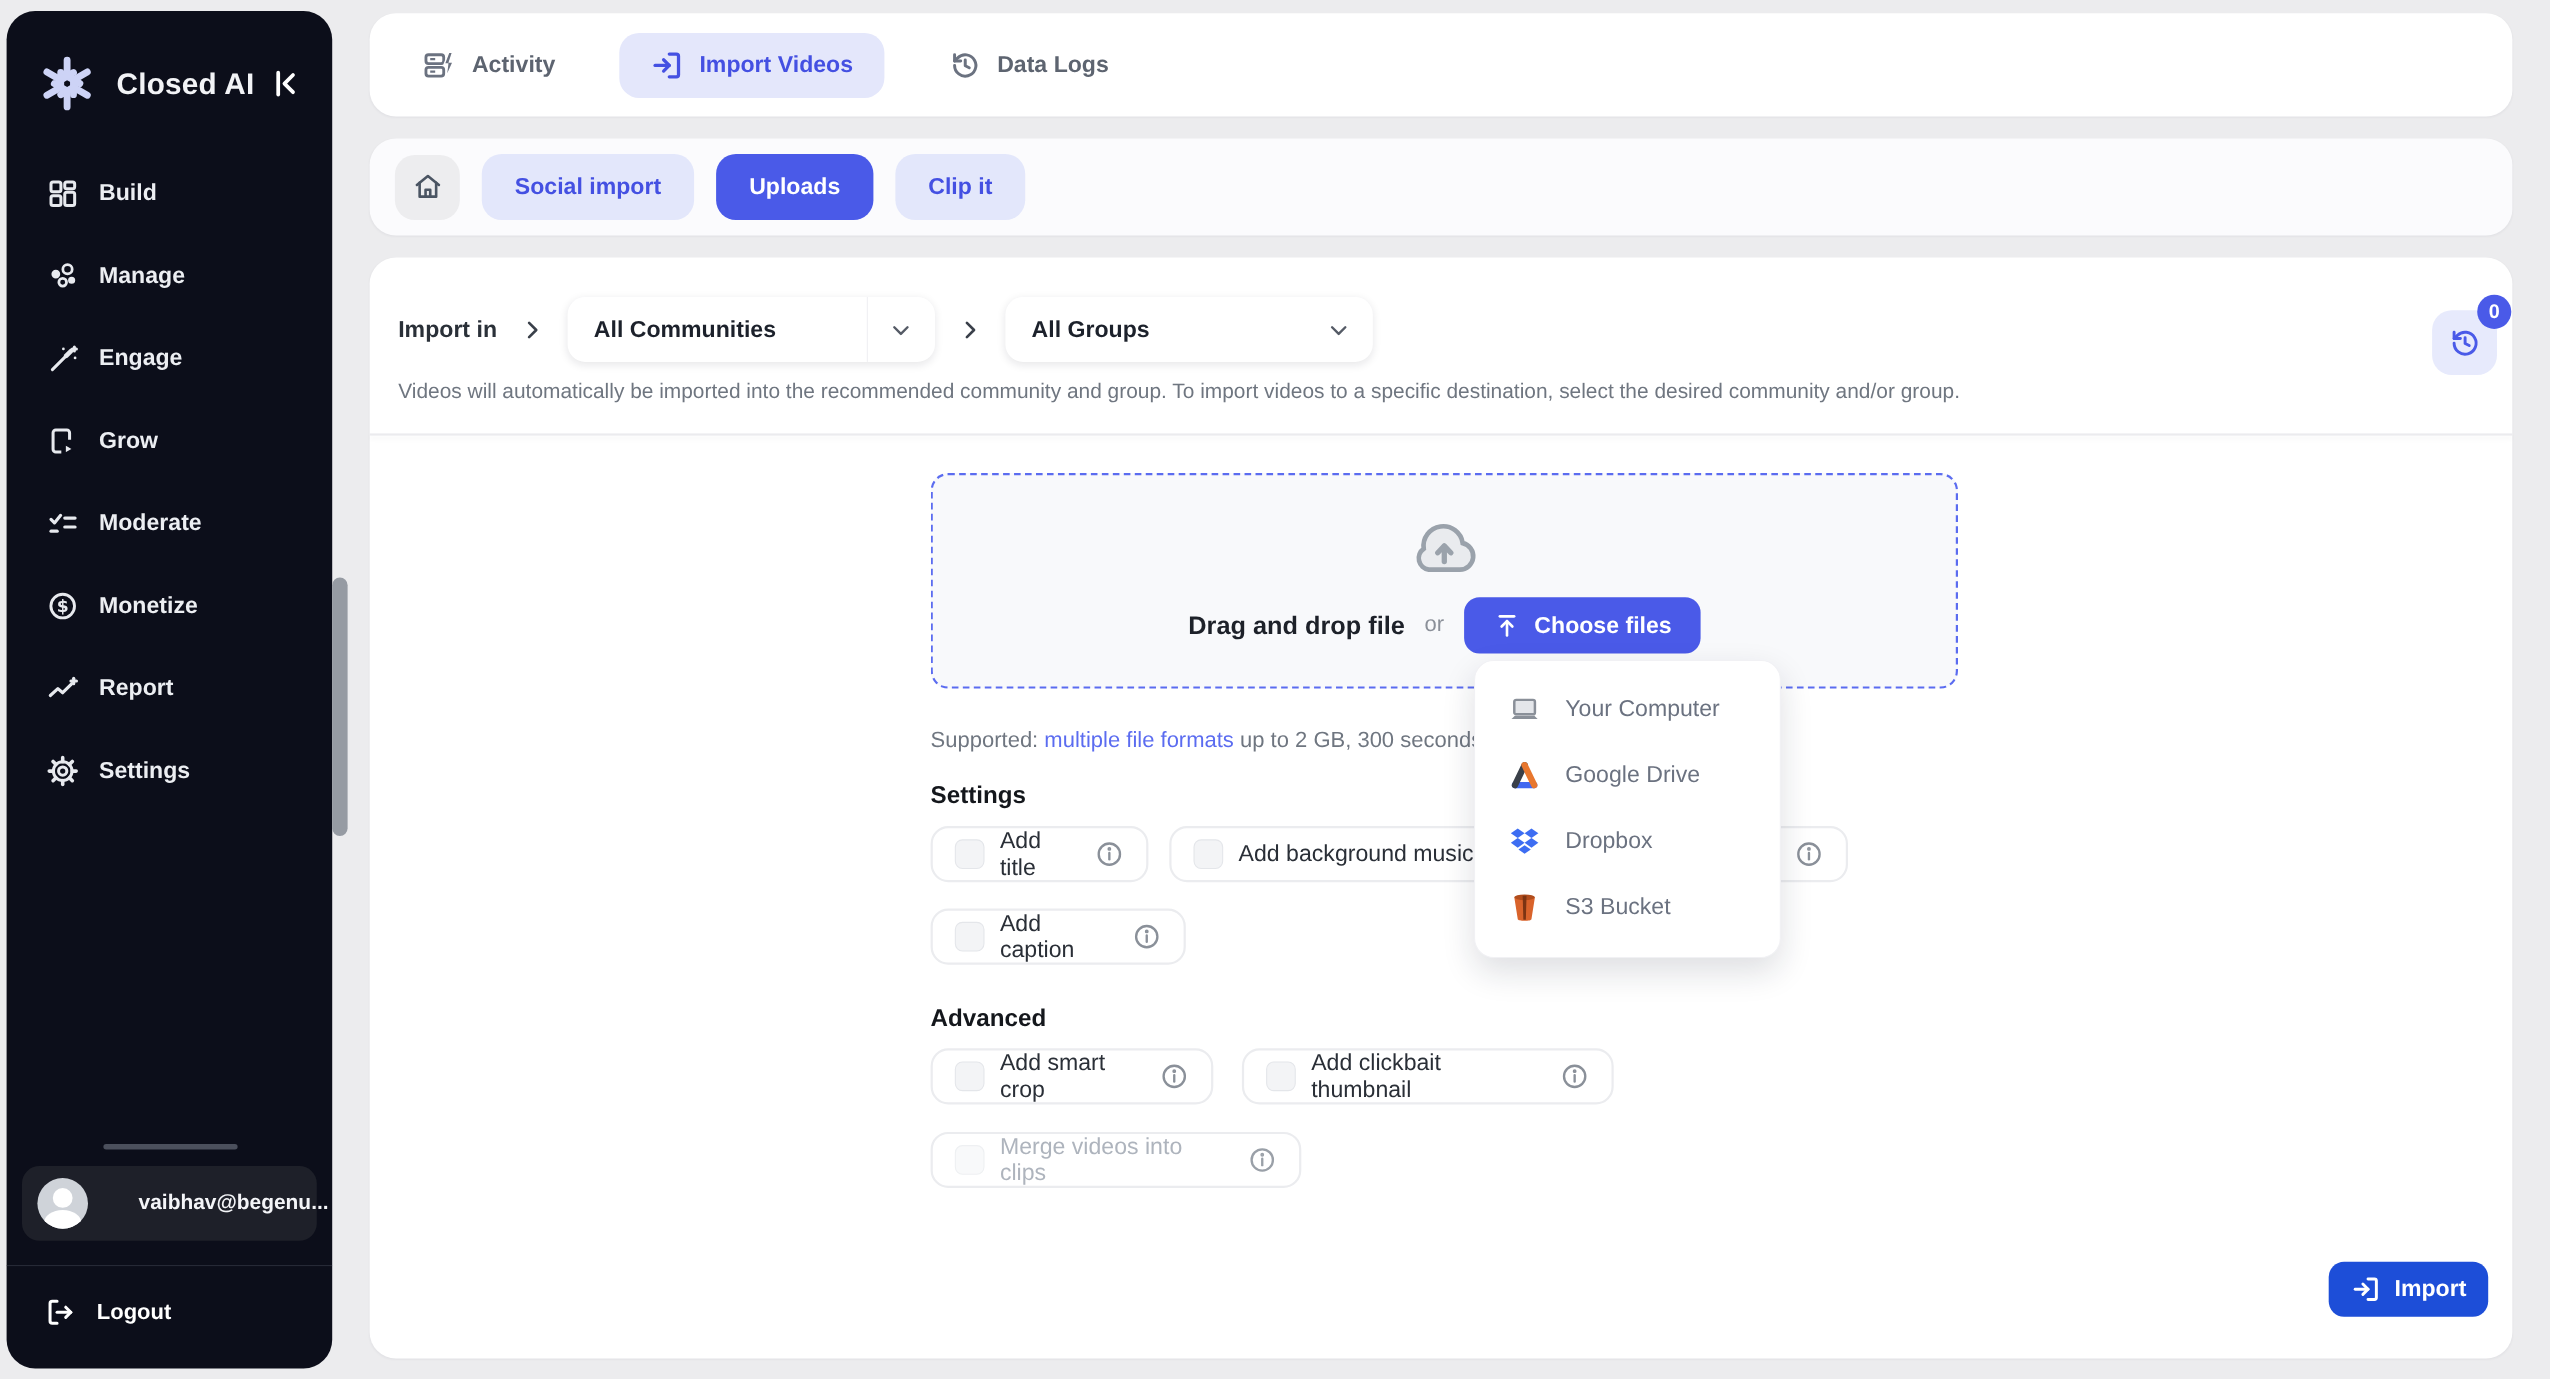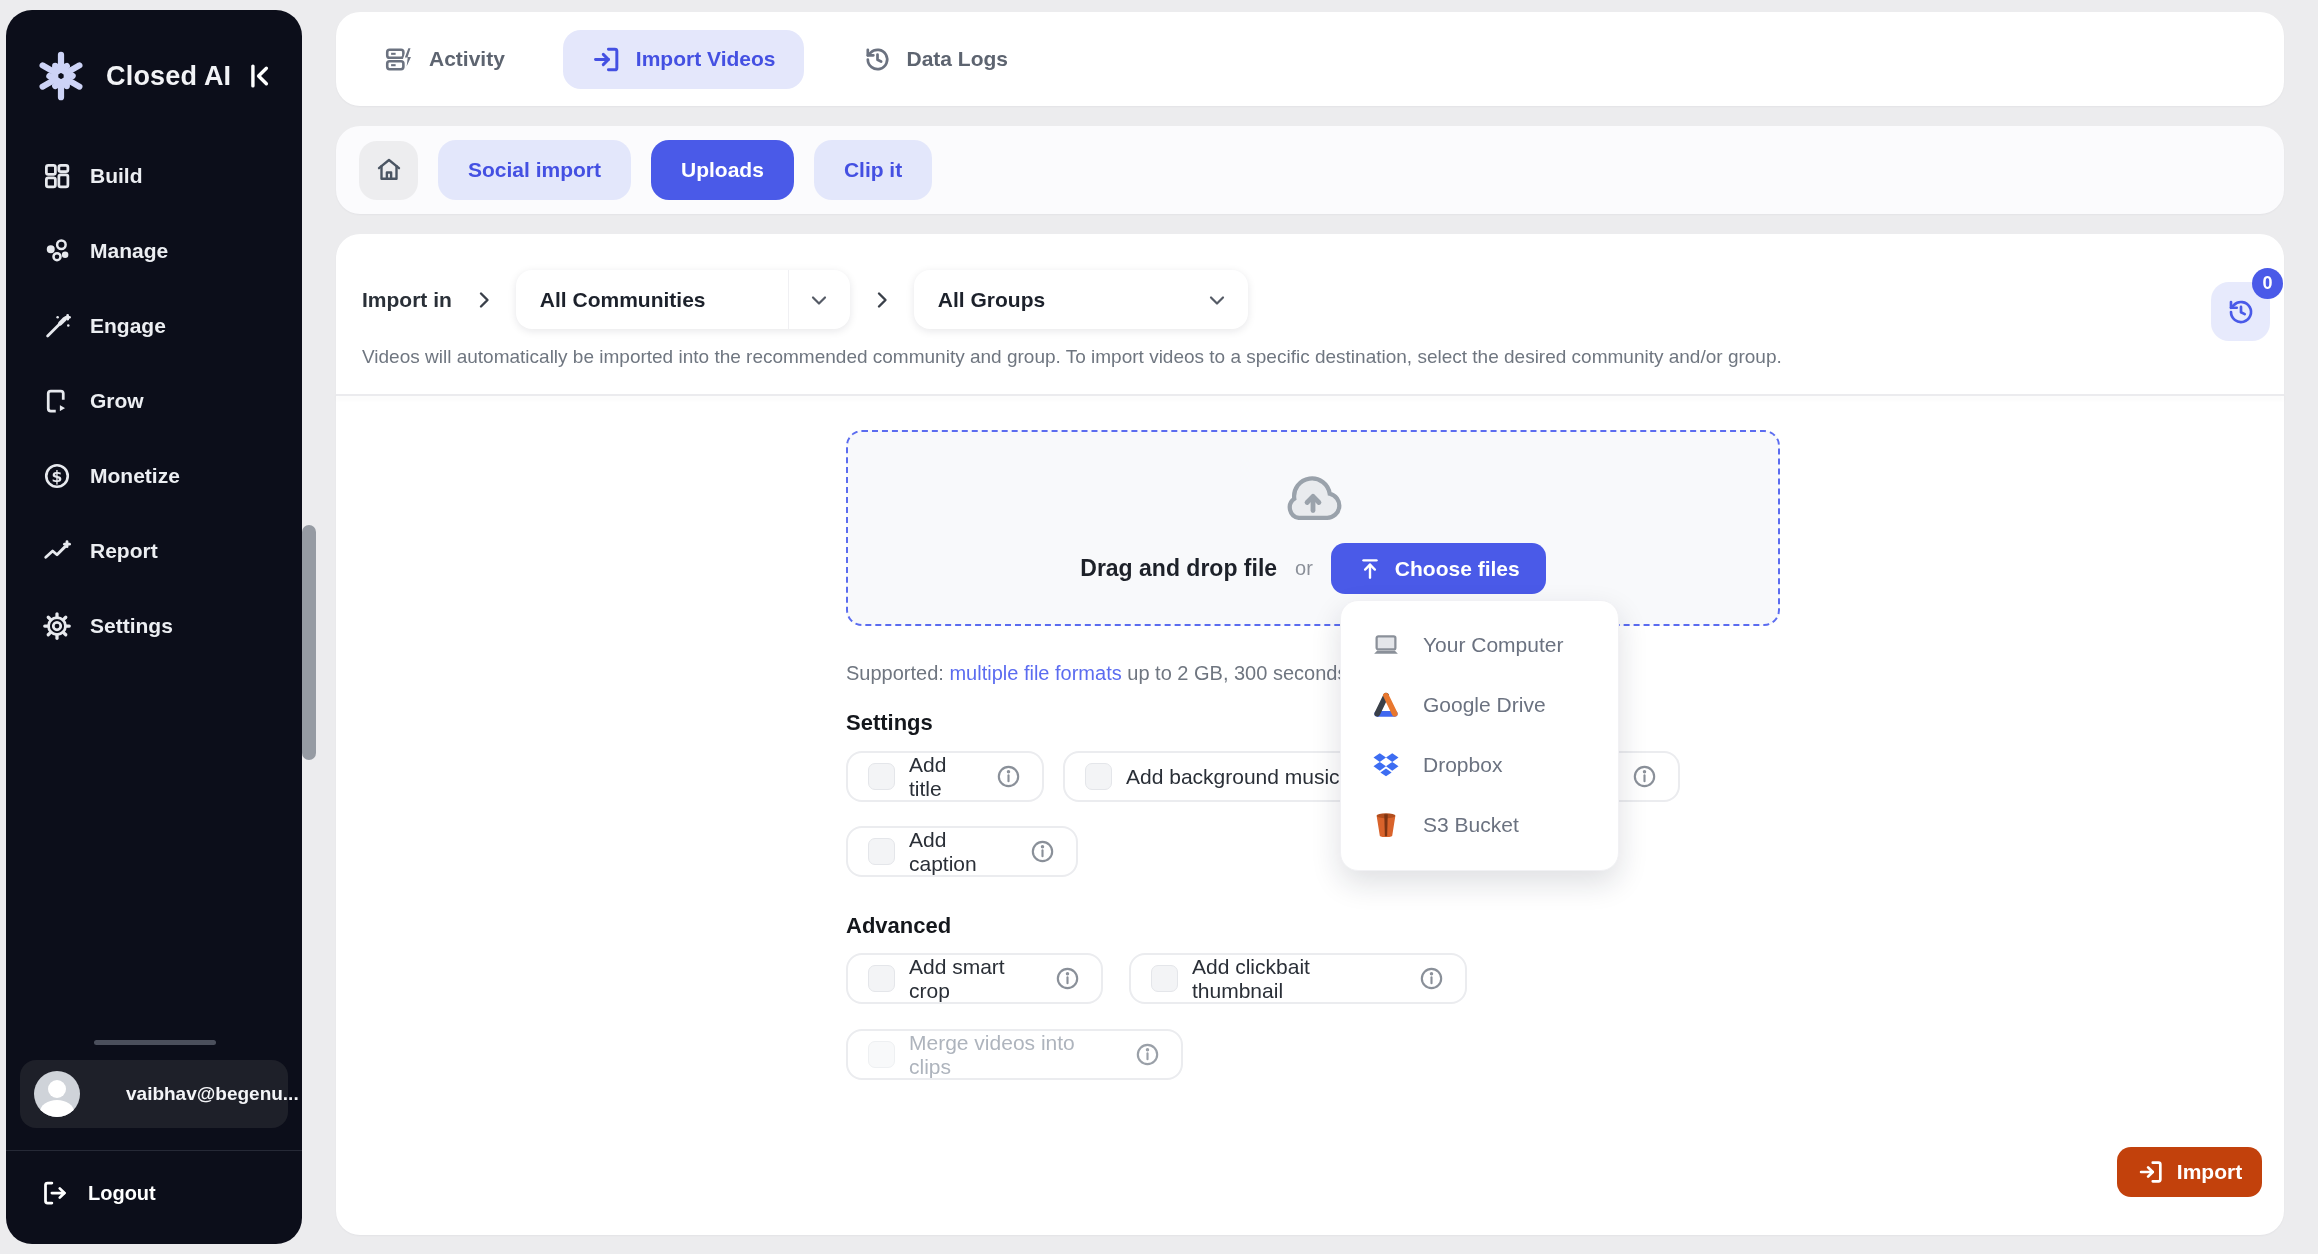--- a/index.html
+++ b/index.html
@@ -83,21 +83,21 @@
   
   .sec-head { position:absolute; left:510px; font-size:22px; font-weight:bold; color:#14171c; }
   .opt { position:absolute; height:51px; border:2px solid #ebecef; border-radius:16px; background:#fff;
     display:flex; align-items:center; gap:14px; padding:0 20px; z-index:1; cursor:pointer; }
   .opt .cb { width:27px; height:27px; border-radius:7px; background:#f3f4f6; border:1px solid #e4e6ea; flex:0 0 27px; }
   .opt .olbl { font-size:21px; color:#2a2f37; }
   .opt.disabled .olbl { color:#aeb4bd; }
   .opt.disabled .cb { background:#f8f9fa; border-color:#eef0f2; }
 
   
-  .import-btn { position:absolute; top:913px; right:22px; width:145px; height:50px; border-radius:14px; background:#c2410c;
+  .import-btn { position:absolute; top:913px; right:22px; width:145px; height:50px; border-radius:14px; background:#1d4ed8;
     color:#fff; font-size:21px; font-weight:bold; display:flex; align-items:center; justify-content:center; gap:12px; cursor:pointer; }
 
   svg { display:block; }
 </style>
 </head>
 <body>
 
 <div id="app">
 
   <nav class="sidebar">
@@ -162,20 +162,31 @@
         <span class="lbl">Engage</span>
       </div>
       <div class="sb-item">
         <span class="icn">
           <svg width="30" height="30" viewBox="0 0 24 24" fill="none" stroke="#e7e9ee" stroke-width="2.2">
             <path d="M17 11V6a2 2 0 0 0-2-2H7a2 2 0 0 0-2 2v12a2 2 0 0 0 2 2h4"></path>
             <polygon points="13.5 14 20 17.7 13.5 21.4" fill="#e7e9ee" stroke="#0c0e1a" stroke-width="1.6"></polygon>
           </svg>
         </span>
         <span class="lbl">Grow</span>
+      </div>
+      <div class="sb-item">
+        <span class="icn">
+          <svg width="30" height="30" viewBox="0 0 24 24" fill="none" stroke="#e7e9ee" stroke-width="2.3" stroke-linecap="round" stroke-linejoin="round">
+            <polyline points="3.5 9 6 11.5 10.5 6"></polyline>
+              <line x1="13.5" y1="8" x2="21" y2="8"></line>
+              <line x1="13.5" y1="14.5" x2="21" y2="14.5"></line>
+            <line x1="3.5" y1="17.5" x2="8" y2="17.5"></line>
+          </svg>
+        </span>
+        <span class="lbl">Moderate</span>
       </div>
       <div class="sb-item">
         <span class="icn">
           <svg width="30" height="30" viewBox="0 0 24 24" fill="none" stroke="#e7e9ee" stroke-width="2.1">
             <circle cx="12" cy="12" r="8.6"></circle>
             <text x="12" y="16.4" text-anchor="middle" font-size="12.5" font-weight="bold" fill="#e7e9ee" stroke="none" font-family="'DejaVu Sans', sans-serif">$</text>
           </svg>
         </span>
         <span class="lbl">Monetize</span>
       </div>

